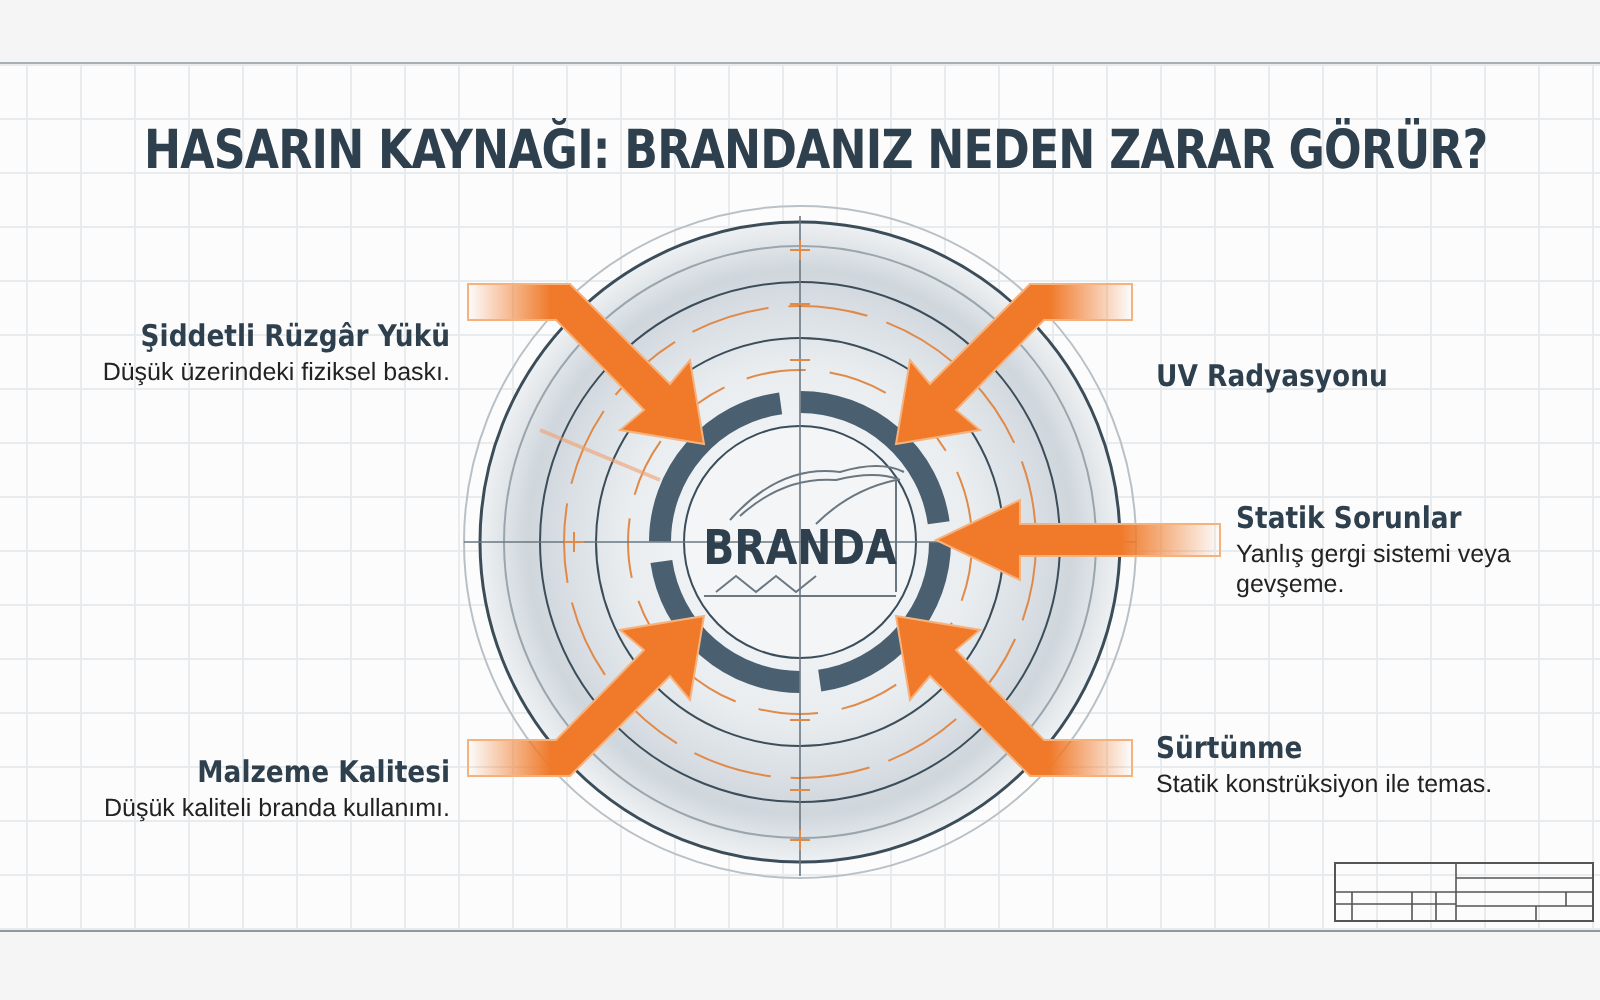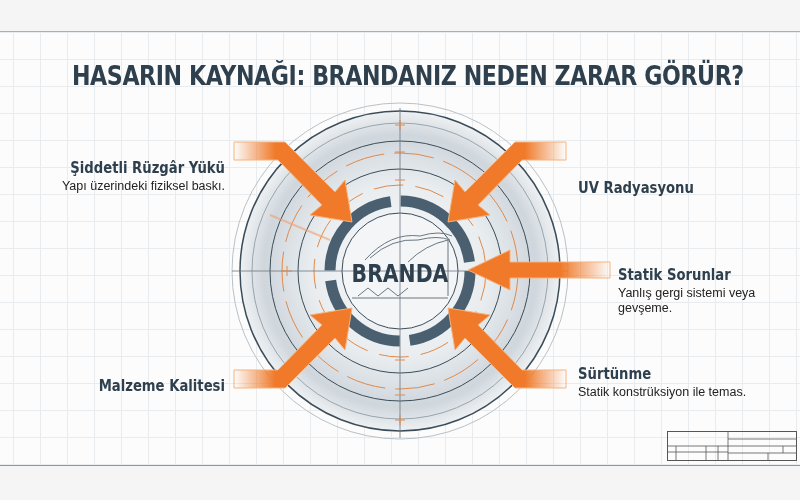--- a/index.html
+++ b/index.html
@@ -90,34 +90,35 @@
 
     <path d="M566 388 L515 388 L465 338 L455 350 L448 308 L490 315 L478 325 L522 370 L566 370 Z" fill="url(#arrowFadeR)"></path>
   </g>
   <text x="400" y="282" text-anchor="middle" font-family="DejaVu Sans, sans-serif" font-weight="bold" font-size="24" fill="#2e3f4d" transform="translate(400 0) scale(0.85 1) translate(-400 0)">BRANDA</text>
 </svg>
 
 <div class="title">HASARIN KAYNAĞI: BRANDANIZ NEDEN ZARAR GÖRÜR?</div>
 
 <div class="label left" style="left:40px;top:139px;width:185px;">
   <h3>Şiddetli Rüzgâr Yükü</h3>
-  <p>Yapı üzerindeki fiziksel baskı.</p>
+  <p>Düşük üzerindeki fiziksel baskı.</p>
 </div>
 
 <div class="label right" style="left:578px;top:139px;width:170px;margin-top:40px;">
   <h3>UV Radyasyonu</h3>
 </div>
 
-<div class="label right" style="left:618px;top:266px;width:150px;">
+<div class="label right" style="left:618px;top:250px;width:150px;">
   <h3>Statik Sorunlar</h3>
   <p>Yanlış gergi sistemi veya gevşeme.</p>
 </div>
 
 <div class="label left" style="left:40px;top:357px;width:185px;">
   <h3>Malzeme Kalitesi</h3>
+  <p>Düşük kaliteli branda kullanımı.</p>
 </div>
 
 <div class="label right" style="left:578px;top:365px;width:200px;">
   <h3>Sürtünme</h3>
   <p>Statik konstrüksiyon ile temas.</p>
 </div>
 
 <div class="titleblock">
   <svg width="128" height="28">
     <line x1="60" y1="0" x2="60" y2="28" stroke="#555" stroke-width="0.8"></line>

